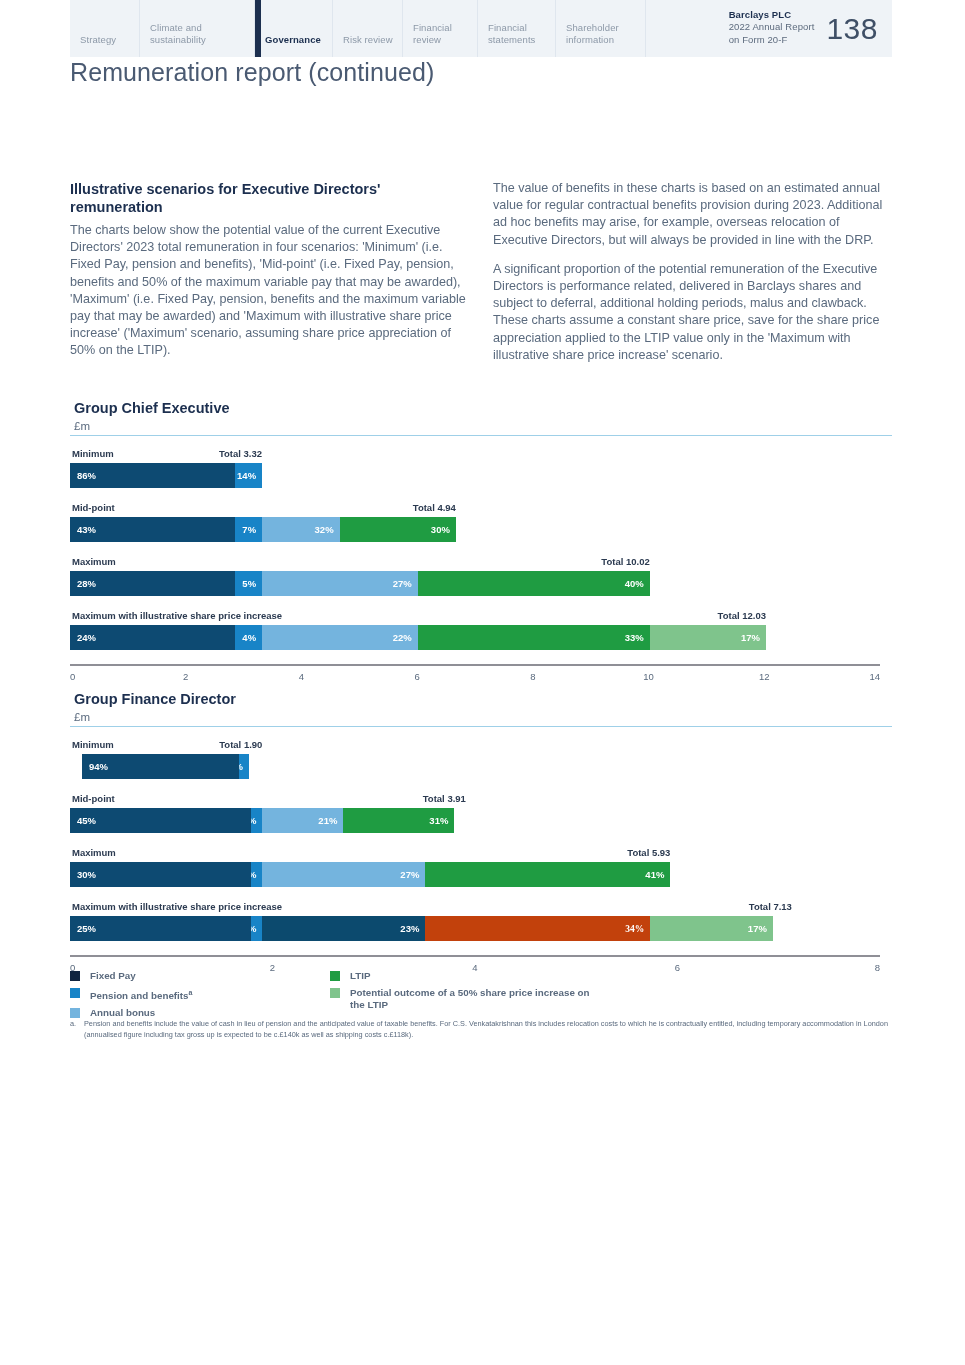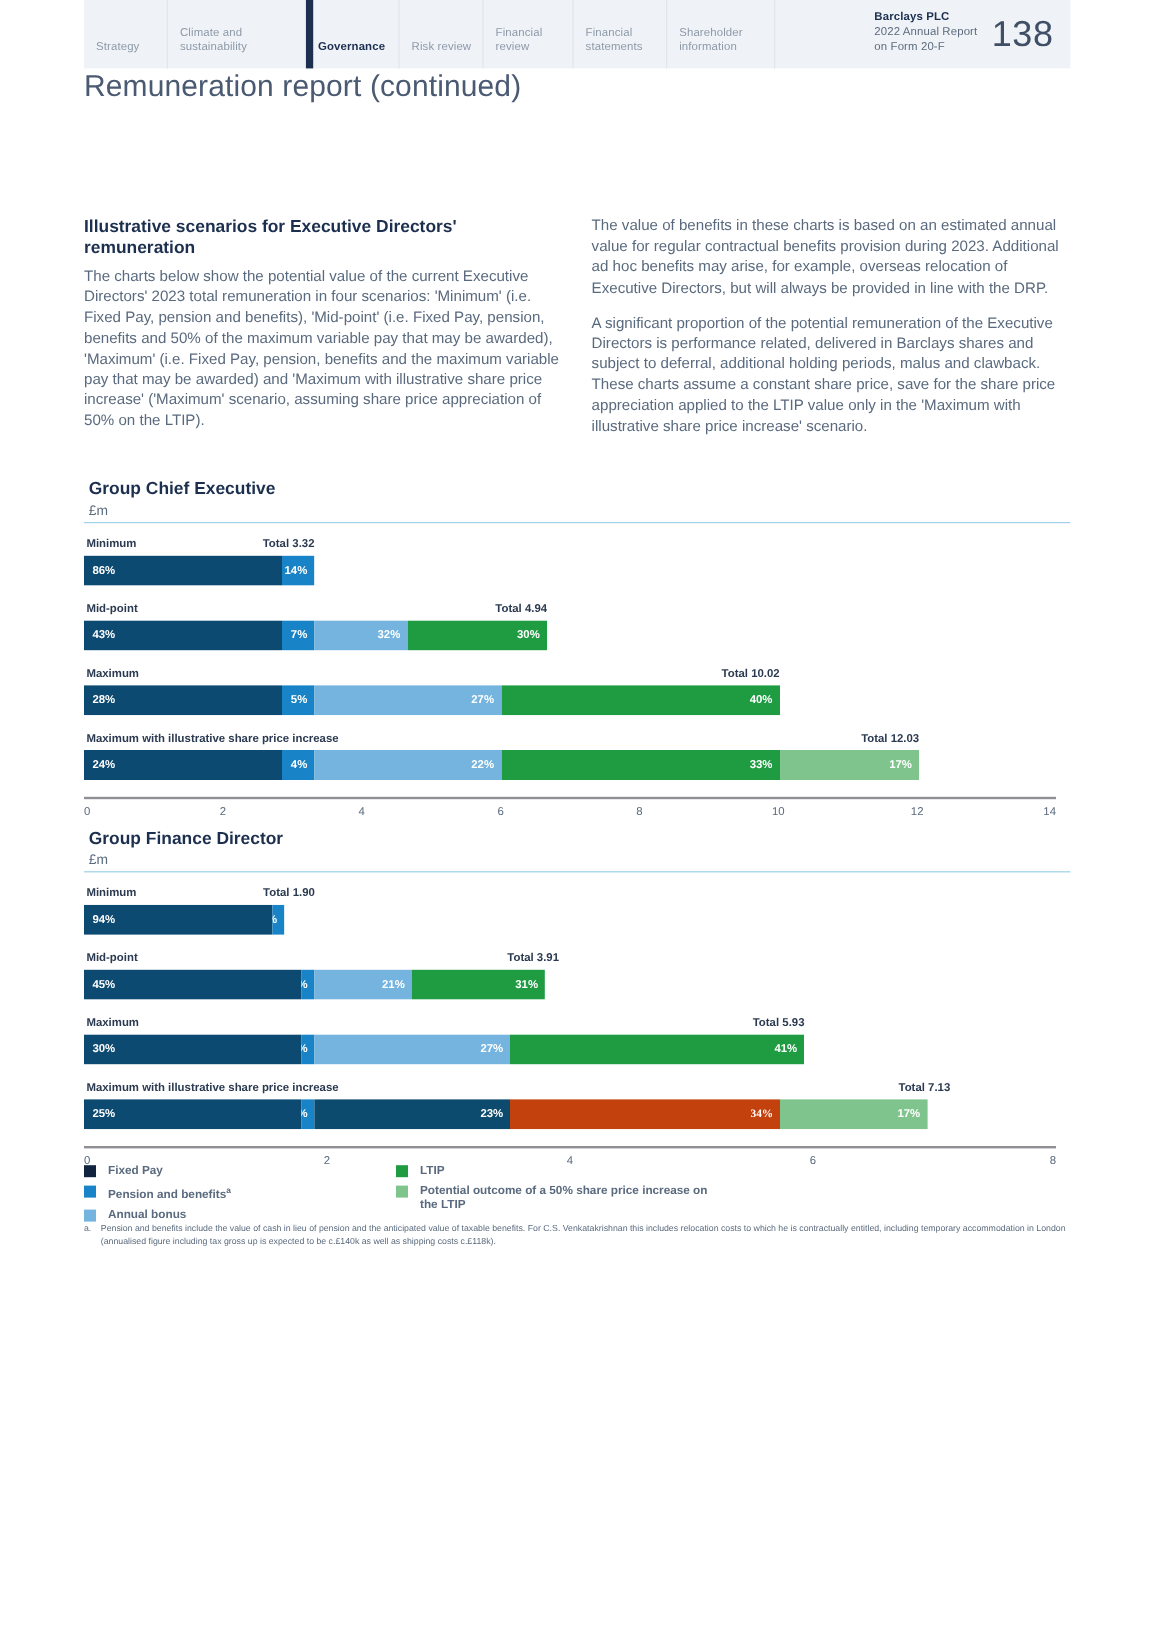--- a/index.html
+++ b/index.html
@@ -394,21 +394,21 @@
 <div class="chart-block" id="chart-gfd">
   <div class="chart-title">Group Finance Director</div>
   <div class="chart-unit">£m</div>
   <div class="chart-rule"></div>
   <div class="bars-host">
       <div class="bar-row">
         <div class="bar-head">
           <span class="bar-label">Minimum</span>
           <span class="bar-total" style="left: 192.375px;">Total 1.90</span>
         </div>
-        <div class="bar" style="width: 167px;">
+        <div class="bar" style="width: 167px; margin-left: 12px;">
           <div class="seg first" style="background: rgb(13, 74, 114); width: 181.238px;">
             <span>94%</span>
           </div>
           <div class="seg rest" style="background: rgb(24, 132, 199); width: 11.1375px;">
             <span>6%</span>
           </div>
         </div>
       </div>
       <div class="bar-row">
         <div class="bar-head">

